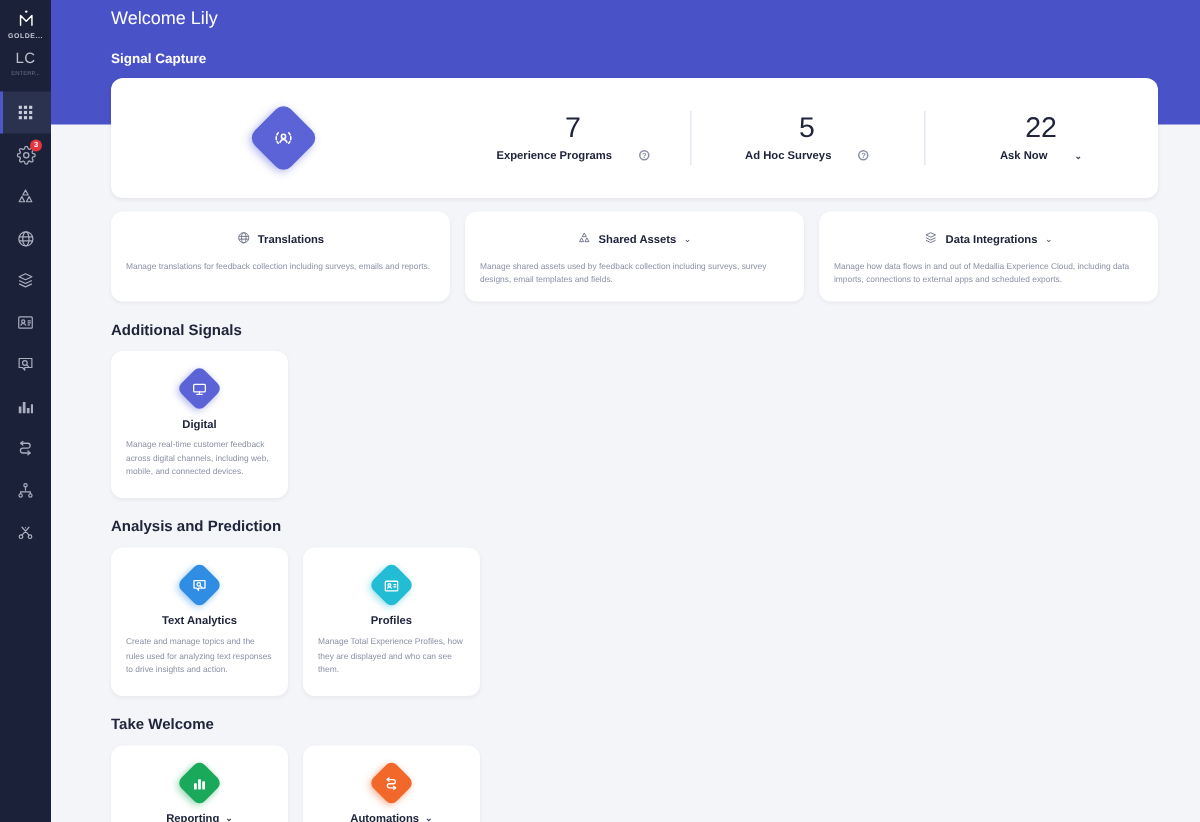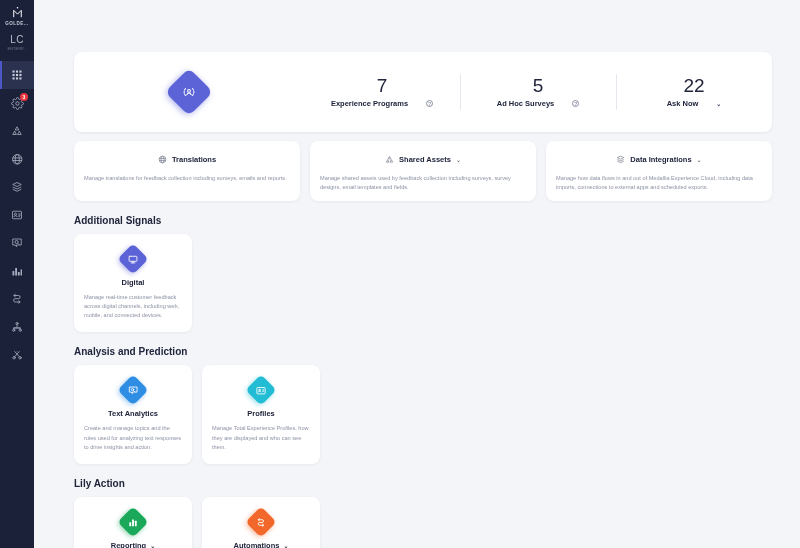--- a/index.html
+++ b/index.html
@@ -275,20 +275,24 @@
               <circle cx="18" cy="17.5" r="2.4"></circle>
             <path d="M7.4 15.4 16.6 5M16.6 15.4 7.4 5M12 5.5h.01"></path>
           </svg>
         </span>
       </div>
 
     </div>
   </div>
 
   <div class="main">
+    <div class="hero">
+      <div class="hero-title">Welcome Lily</div>
+      <div class="hero-sub">Signal Capture</div>
+    </div>
 
     <div class="content">
 
       <div class="stats-card">
         <div class="stats-logo">
           <span class="glow" style="width:46px;height:46px;background:radial-gradient(circle,rgba(91,99,214,.22) 0%,rgba(91,99,214,0) 66%);">
             <span class="diamond" style="background:#5b63d6;box-shadow:0 2px 6px rgba(91,99,214,.45);">
               <span>
                 <svg width="16" height="16" viewBox="0 0 24 24" fill="none" stroke="#fff" stroke-width="1.6" stroke-linecap="round">
                   <path d="M6.8 6.8a7.4 7.4 0 0 0 0 10.4M17.2 6.8a7.4 7.4 0 0 1 0 10.4" stroke-dasharray="2.6 2"></path>
@@ -434,21 +438,21 @@
             </span>
           </div>
           <div class="card-title">
             <span>Profiles</span>
           </div>
           <div class="card-desc">Manage Total Experience Profiles, how they are displayed and who can see them.</div>
         </div>
 
       </div>
 
-      <div class="section-title">Lily Action</div>
+      <div class="section-title">Take Welcome</div>
       <div class="card-row">
 
         <div class="card">
           <div class="card-icon-wrap">
             <span class="glow" style="width:30px;height:30px;background:radial-gradient(circle,rgba(26,168,90,.28) 0%,rgba(26,168,90,0) 68%);">
               <span class="diamond" style="width:22px;height:22px;border-radius:5px;background:#1aa85a;box-shadow:0 2px 5px rgba(26,168,90,.4);">
                 <span>
                   <svg width="11" height="11" viewBox="0 0 24 24" fill="#fff">
                     <rect x="4" y="11" width="4" height="9" rx=".7"></rect>
                     <rect x="10" y="5" width="4" height="15" rx=".7"></rect>

